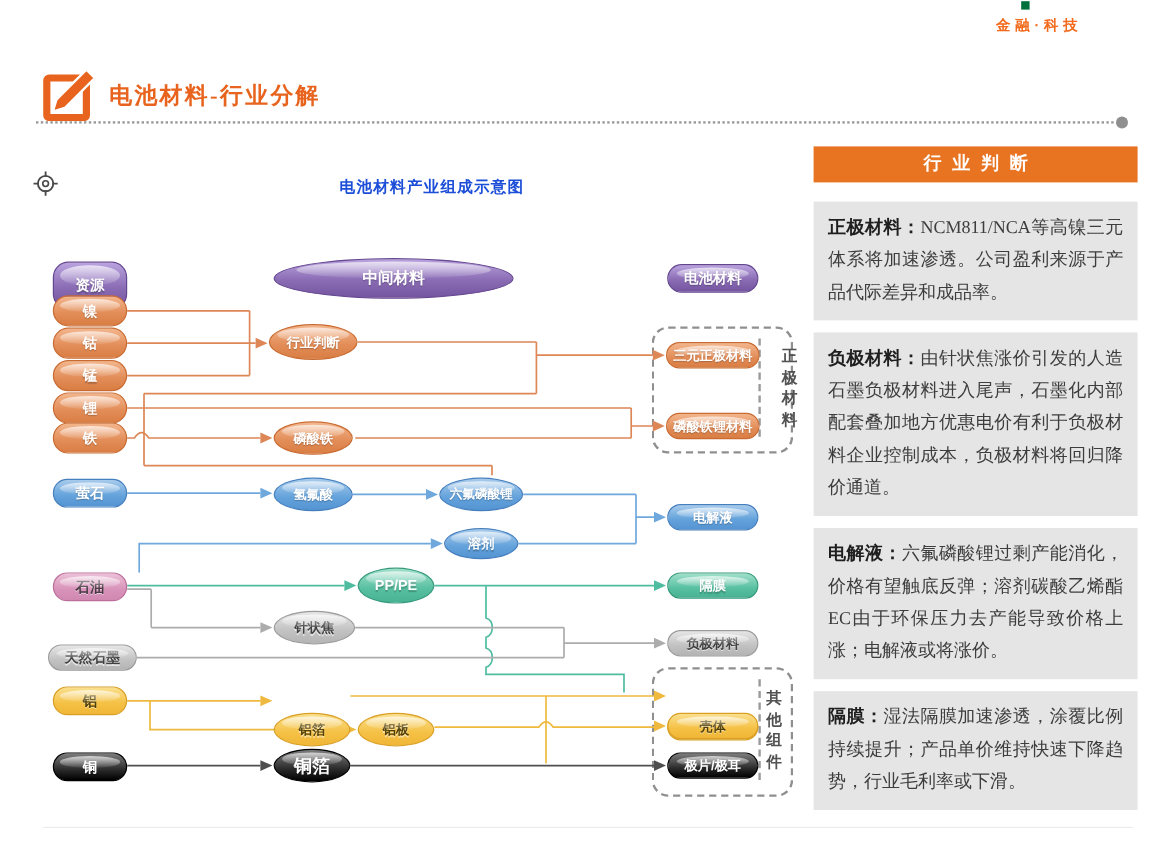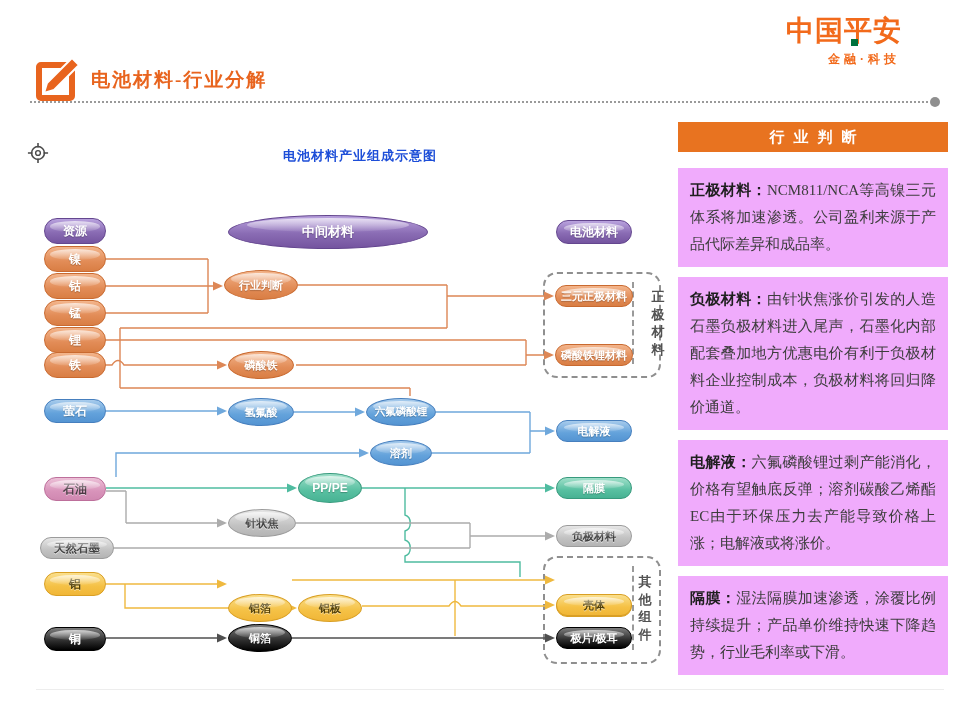--- a/index.html
+++ b/index.html
@@ -50,36 +50,35 @@
   .vlabel{position:absolute;width:16px;font-size:13px;line-height:17.5px;font-weight:bold;
           color:#525252;text-align:center;z-index:2;}
 
   .lines{position:absolute;left:0;top:0;width:960px;height:720px;z-index:2;pointer-events:none;}
   .baseline-hair{position:absolute;left:36px;right:16px;top:689px;border-top:1px solid #ededed;}
 
   
   .panel-header{position:absolute;left:678px;top:122px;width:270px;height:30px;background:#E87320;
         color:#fff;font-size:15px;font-weight:bold;text-align:center;line-height:30px;
         letter-spacing:9px;text-indent:9px;}
-  .panel-box{position:absolute;left:678px;width:270px;background:#f0abfc;box-sizing:border-box;
+  .panel-box{position:absolute;left:678px;width:270px;background:#e5e5e5;box-sizing:border-box;
         padding:9px 12px;font-size:15px;line-height:27px;color:#3d3d3d;text-align:justify;}
   .panel-box b{color:#1f1f1f;}
   .pb1{top:168px;height:99px;}
   .pb2{top:277px;height:153px;}
   .pb3{top:440px;height:126px;}
   .pb4{top:576px;height:99px;}
 </style>
 </head>
 <body>
 
 <div class="slide">
 
   <div class="logo">
     <div class="logo-row">
-      <span class="logo-cn serifcn">中国平安</span>
       <span class="logo-sq"></span>
     </div>
     <div class="logo-sub">金融·科技</div>
   </div>
 
   <div class="title-icon">
     <svg width="46" height="46" viewBox="0 0 46 46">
       <rect x="4" y="10" width="33" height="33" rx="2" fill="none" stroke="#E8641E" stroke-width="6"></rect>
       <path d="M37 3 L44 10 L19 35 L9 38 L12 28 Z" fill="#E8641E" stroke="#ffffff" stroke-width="2"></path>
     </svg>
@@ -170,21 +169,21 @@
   </svg>
 
   <div class="group-box" style="left:543px;top:272px;width:114px;height:102px;"></div>
   <div class="group-divider" style="left:632px;top:282px;height:82px;"></div>
   <div class="vlabel" style="left:650px;top:288px;">正极材料</div>
 
   <div class="group-box" style="left:543px;top:556px;width:114px;height:104px;"></div>
   <div class="group-divider" style="left:632px;top:566px;height:84px;"></div>
   <div class="vlabel" style="left:637px;top:573px;">其他组件</div>
 
-  <div class="node pill c-purple" style="left:44px;top:218px;width:62px;height:26px;">资源</div>
+  <div class="node pill c-purple" style="left:44px;top:218px;width:62px;height:40px;">资源</div>
   <div class="node ell c-purple" style="left:228px;top:215px;width:200px;height:34px;font-size:13px;">中间材料</div>
   <div class="node pill c-purple" style="left:556px;top:220px;width:76px;height:24px;">电池材料</div>
 
   <div class="node pill c-orange" style="left:44px;top:246px;width:62px;height:26px;">镍</div>
   <div class="node pill c-orange" style="left:44px;top:273px;width:62px;height:26px;">钴</div>
   <div class="node pill c-orange" style="left:44px;top:300px;width:62px;height:26px;">锰</div>
   <div class="node pill c-orange" style="left:44px;top:327px;width:62px;height:26px;">锂</div>
   <div class="node pill c-orange" style="left:44px;top:352px;width:62px;height:26px;">铁</div>
   <div class="node pill c-blue" style="left:44px;top:399px;width:62px;height:24px;">萤石</div>
   <div class="node pill c-pink" style="left:44px;top:477px;width:62px;height:24px;">石油</div>
@@ -194,21 +193,21 @@
 
   <div class="node ell c-orange" style="left:224px;top:270px;width:74px;height:30px;font-size:11px;">行业判断</div>
   <div class="node ell c-orange" style="left:228px;top:351px;width:66px;height:28px;font-size:11px;">磷酸铁</div>
   <div class="node ell c-blue" style="left:228px;top:398px;width:66px;height:28px;font-size:11px;">氢氟酸</div>
   <div class="node ell c-blue" style="left:366px;top:398px;width:70px;height:28px;font-size:10.5px;">六氟磷酸锂</div>
   <div class="node ell c-blue" style="left:370px;top:440px;width:62px;height:26px;font-size:11px;">溶剂</div>
   <div class="node ell c-teal" style="left:298px;top:473px;width:64px;height:30px;font-size:12px;">PP/PE</div>
   <div class="node ell c-gray" style="left:228px;top:509px;width:68px;height:28px;font-size:11px;">针状焦</div>
   <div class="node ell c-yellow" style="left:228px;top:570px;width:64px;height:28px;font-size:11px;margin-top:24px;">铝箔</div>
   <div class="node ell c-yellow" style="left:298px;top:594px;width:64px;height:28px;font-size:11px;">铝板</div>
-  <div class="node ell c-black" style="left:228px;top:624px;width:64px;height:28px;font-size:11px;">铜箔</div>
+  <div class="node ell c-black" style="left:228px;top:624px;width:64px;height:28px;font-size:15px;">铜箔</div>
 
   <div class="node pill c-orange" style="left:555px;top:285px;width:78px;height:22px;font-size:11px;">三元正极材料</div>
   <div class="node pill c-orange" style="left:555px;top:344px;width:78px;height:22px;font-size:11px;">磷酸铁锂材料</div>
   <div class="node pill c-blue" style="left:556px;top:420px;width:76px;height:22px;font-size:11px;">电解液</div>
   <div class="node pill c-teal" style="left:556px;top:477px;width:76px;height:22px;font-size:11px;">隔膜</div>
   <div class="node pill c-gray" style="left:556px;top:525px;width:76px;height:22px;font-size:11px;">负极材料</div>
   <div class="node pill c-yellow" style="left:556px;top:569px;width:76px;height:22px;font-size:11px;margin-top:26px;">铝塑膜</div>
   <div class="node pill c-yellow" style="left:556px;top:594px;width:76px;height:22px;font-size:11px;">壳体</div>
   <div class="node pill c-black" style="left:556px;top:627px;width:76px;height:22px;font-size:11px;">极片/极耳</div>
 

